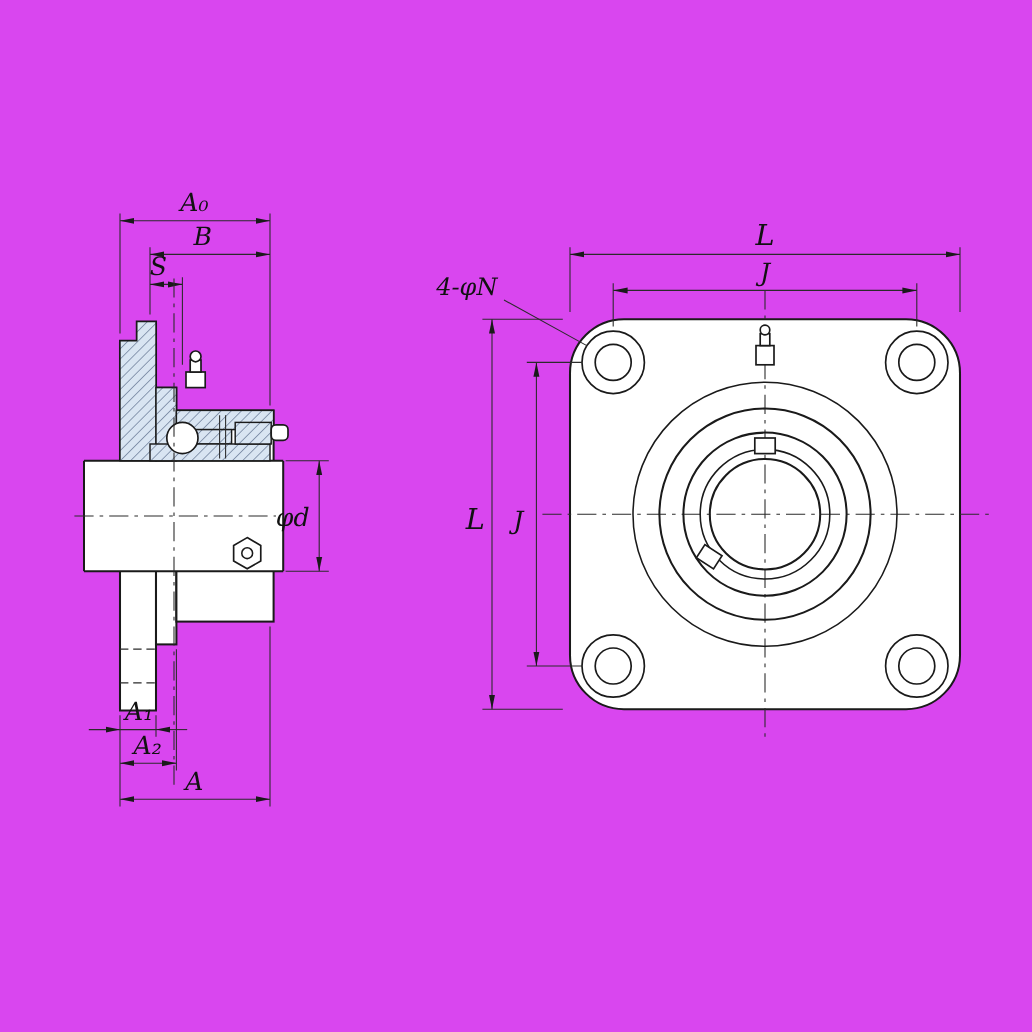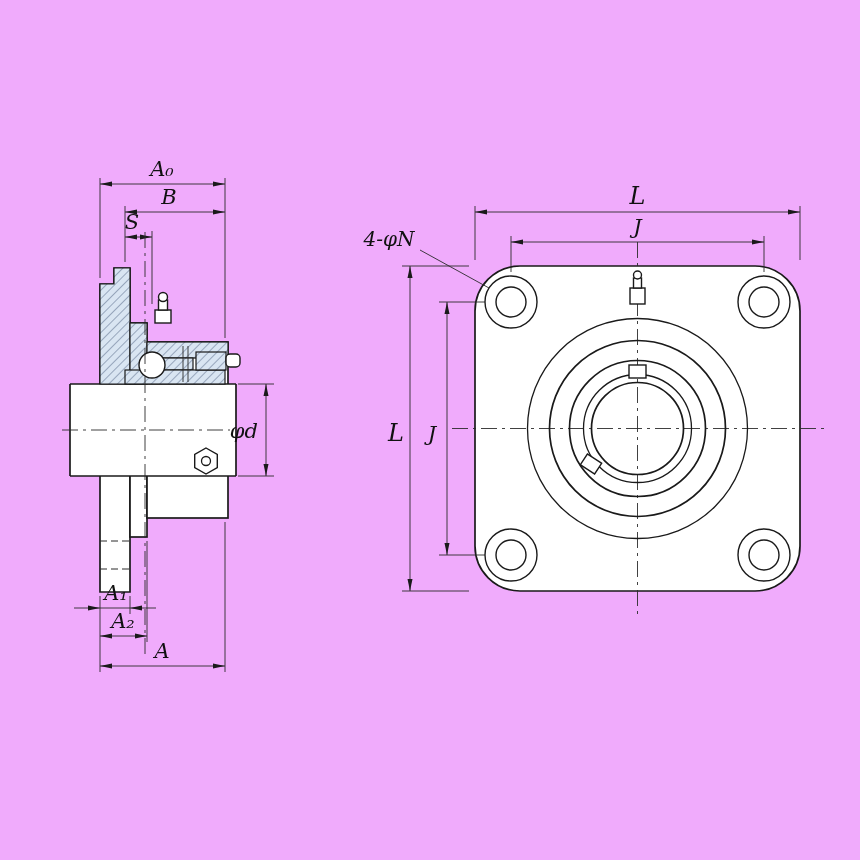--- a/index.html
+++ b/index.html
@@ -1,16 +1,16 @@
 <!DOCTYPE html>
 <html><head>
 <meta charset="utf-8">
 <style>
   html,body{margin:0;padding:0;background:#ffffff;}
-  .stage{width:860px;height:860px;background:#f0abfc;position:relative;overflow:hidden;}
+  .stage{width:860px;height:860px;background:#d946ef;position:relative;overflow:hidden;}
   svg{display:block;}
   .main{stroke:#1a1a1a;stroke-width:1.7;fill:none;stroke-linejoin:miter;}
   .mainf{stroke:#1a1a1a;stroke-width:1.7;fill:#ffffff;stroke-linejoin:miter;}
   .med{stroke:#1a1a1a;stroke-width:1.3;fill:none;}
   .thin{stroke:#2b2b2b;stroke-width:0.9;fill:none;}
   .dim{stroke:#2b2b2b;stroke-width:0.9;fill:none;}
   .cl{stroke:#2b2b2b;stroke-width:0.9;fill:none;stroke-dasharray:16 5 3 5;}
   .hid{stroke:#2b2b2b;stroke-width:1;fill:none;stroke-dasharray:7 4;}
   .whitef{fill:#ffffff;stroke:#1a1a1a;stroke-width:1.4;}
   .secf{stroke:#1a1a1a;stroke-width:1.2;}

